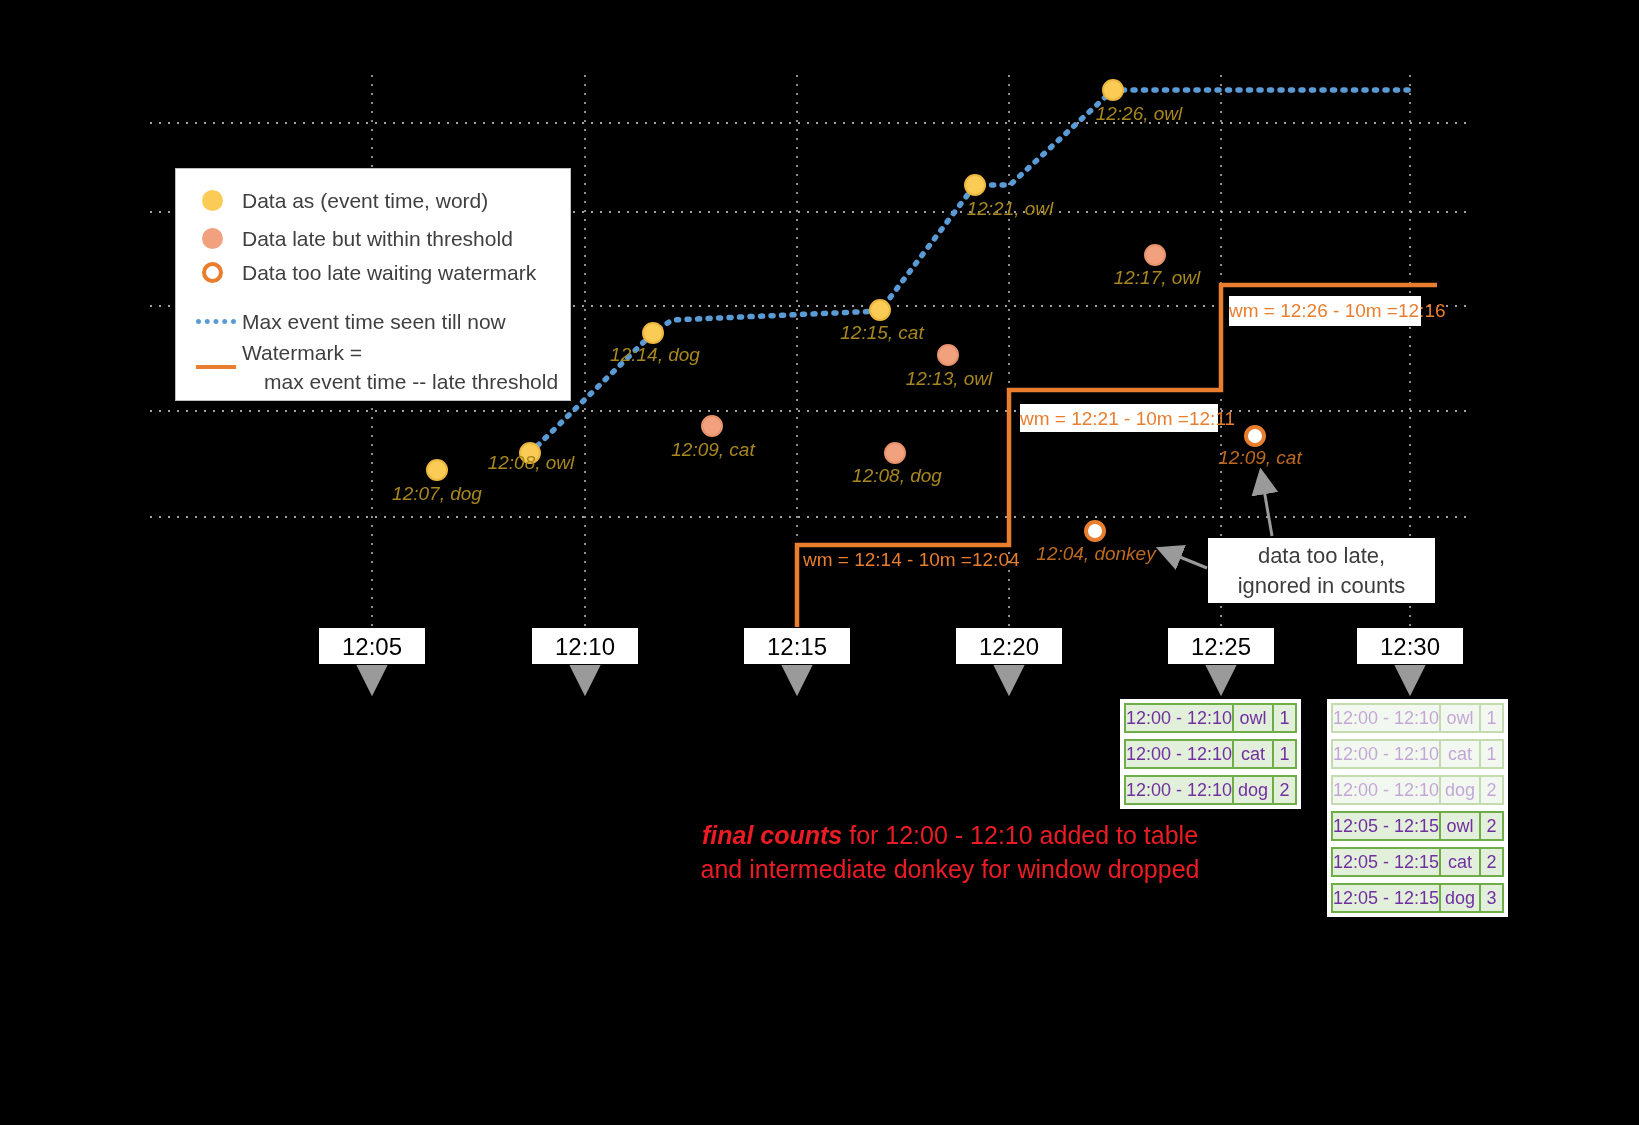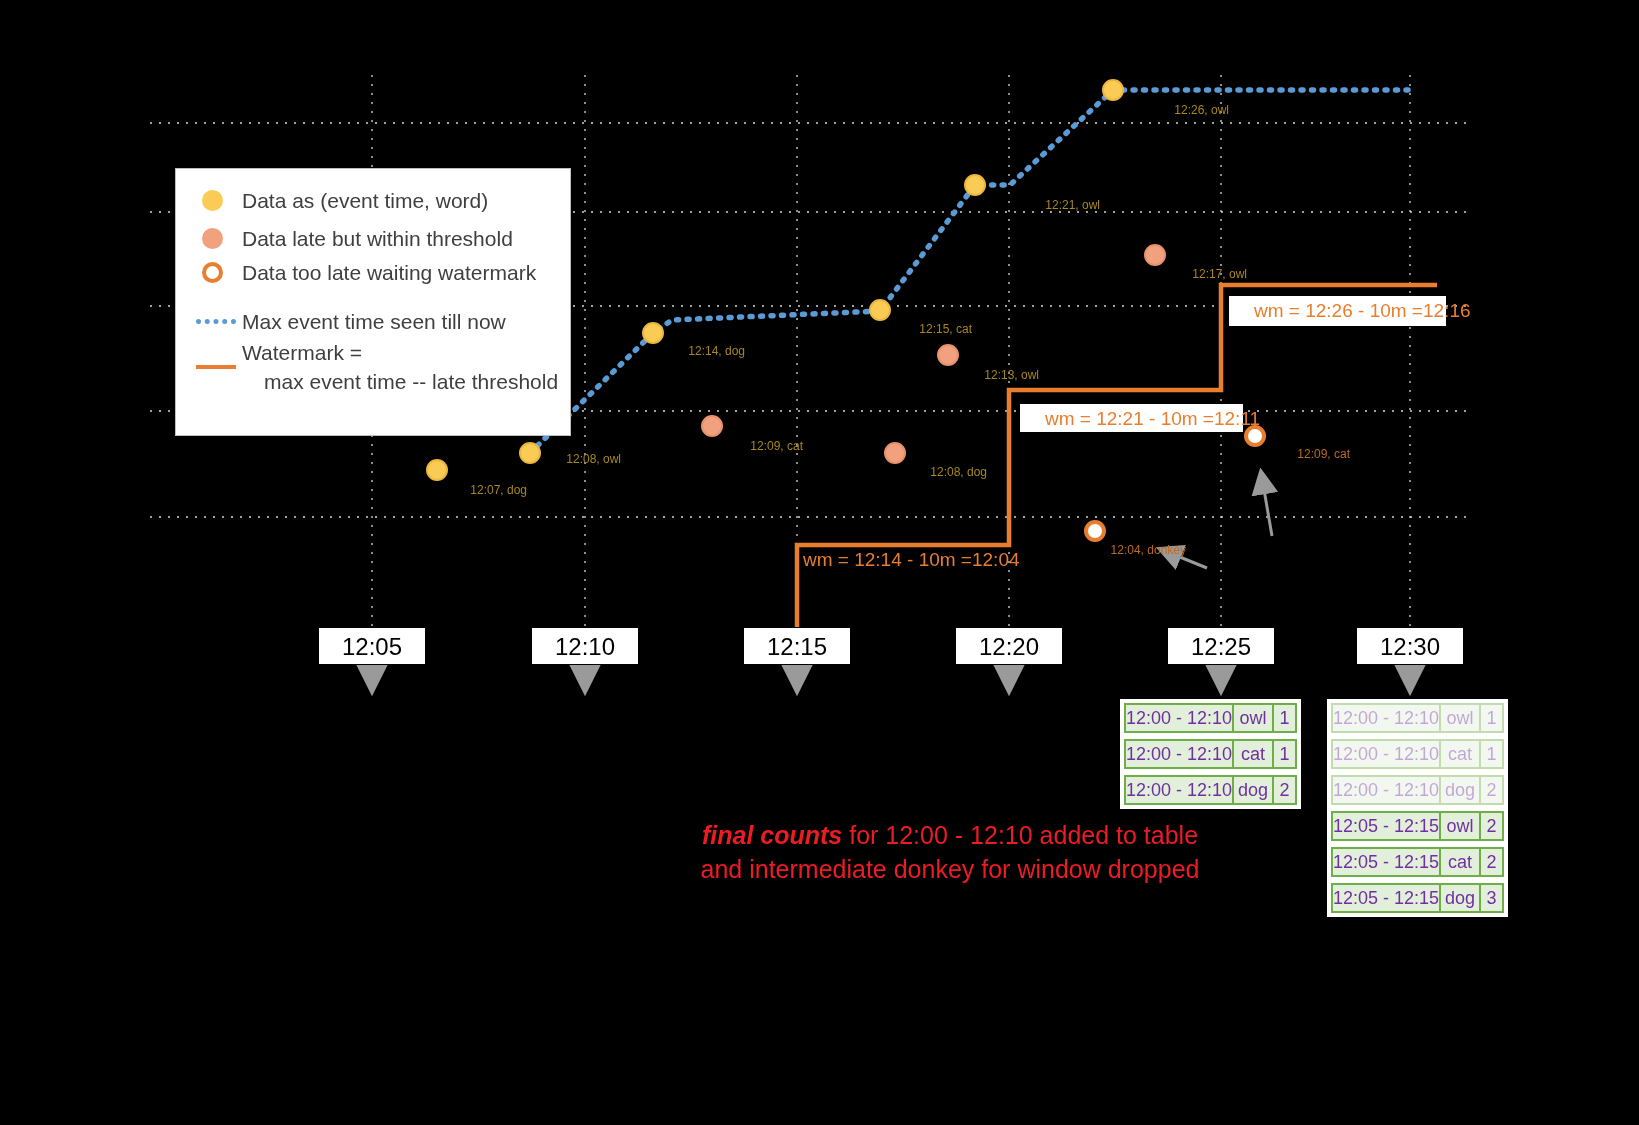--- a/index.html
+++ b/index.html
@@ -5,30 +5,30 @@
   html,body { margin:0; padding:0; background:#000; }
   .stage { position:relative; width:1639px; height:1125px; background:#000;
            font-family:"Liberation Sans", sans-serif; overflow:hidden; }
   .abs { position:absolute; }
 
   
   .pt { position:absolute; width:22px; height:22px; border-radius:50%; box-sizing:border-box; }
   .pt.event   { background:#FBCC55; border:2px solid #EDB73F; }
   .pt.late    { background:#F2A17E; border:2px solid #E8926C; }
   .pt.toolate { background:#FFFFFF; border:4px solid #E87E2E; }
-  .pt-label { position:absolute; width:180px; text-align:right; font-size:12px; white-space:nowrap; }
+  .pt-label { position:absolute; width:180px; text-align:center; font-size:19px; white-space:nowrap;font-style:italic; }
   .pt-label.gold    { color:#A8871F; }
   .pt-label.orangey { color:#BD6A1F; }
 
   
   .wm-label { color:#E87E2E; font-size:19px; white-space:nowrap; }
-  .wm-box   { background:#ffffff; text-align:left;padding-left:25px; }
-
-  
-  .legend { left:175px; top:168px; width:396px; height:268px; background:#fff;
+  .wm-box   { background:#ffffff; text-align:left; }
+
+  
+  .legend { left:175px; top:168px; width:396px; height:233px; background:#fff;
             border:1px solid #bfbfbf; box-sizing:border-box; }
   .lg-text { position:absolute; font-size:21px; color:#3f3f3f; white-space:nowrap; }
   .lg-dot  { position:absolute; width:21px; height:21px; border-radius:50%; box-sizing:border-box; }
   .lg-dot.event   { background:#FBCC55; }
   .lg-dot.late    { background:#F2A17E; }
   .lg-dot.toolate { background:#fff; border:4px solid #E87E2E; }
   .lg-line { position:absolute; width:40px; height:0; }
   .lg-line.dashed { border-top:5px dotted #5B9BD5; }
   .lg-line.solid  { border-top:4px solid #E87E2E; }
 
@@ -139,20 +139,24 @@
     <div class="lg-text" style="left:88px;top:201px">max event time -- late threshold</div>
   </div>
 
   <div class="tick" style="left:319px">12:05</div>
   <div class="tick" style="left:532px">12:10</div>
   <div class="tick" style="left:744px">12:15</div>
   <div class="tick" style="left:956px">12:20</div>
   <div class="tick" style="left:1168px">12:25</div>
   <div class="tick" style="left:1357px">12:30</div>
 
+  <div class="callout abs">
+    <div>data too late,</div>
+    <div>ignored in counts</div>
+  </div>
 
   <div class="note" style="left:690px;top:818px;width:520px">
     <div><span class="em">final counts</span><span> for 12:00 - 12:10 added to table</span></div>
     <div>and intermediate donkey for window dropped</div>
   </div>
 
   <div class="rtable" style="left:1120px;top:699px">
     <div class="trow">
       <div class="tcell window">12:00 - 12:10</div>
       <div class="tcell word">owl</div>

